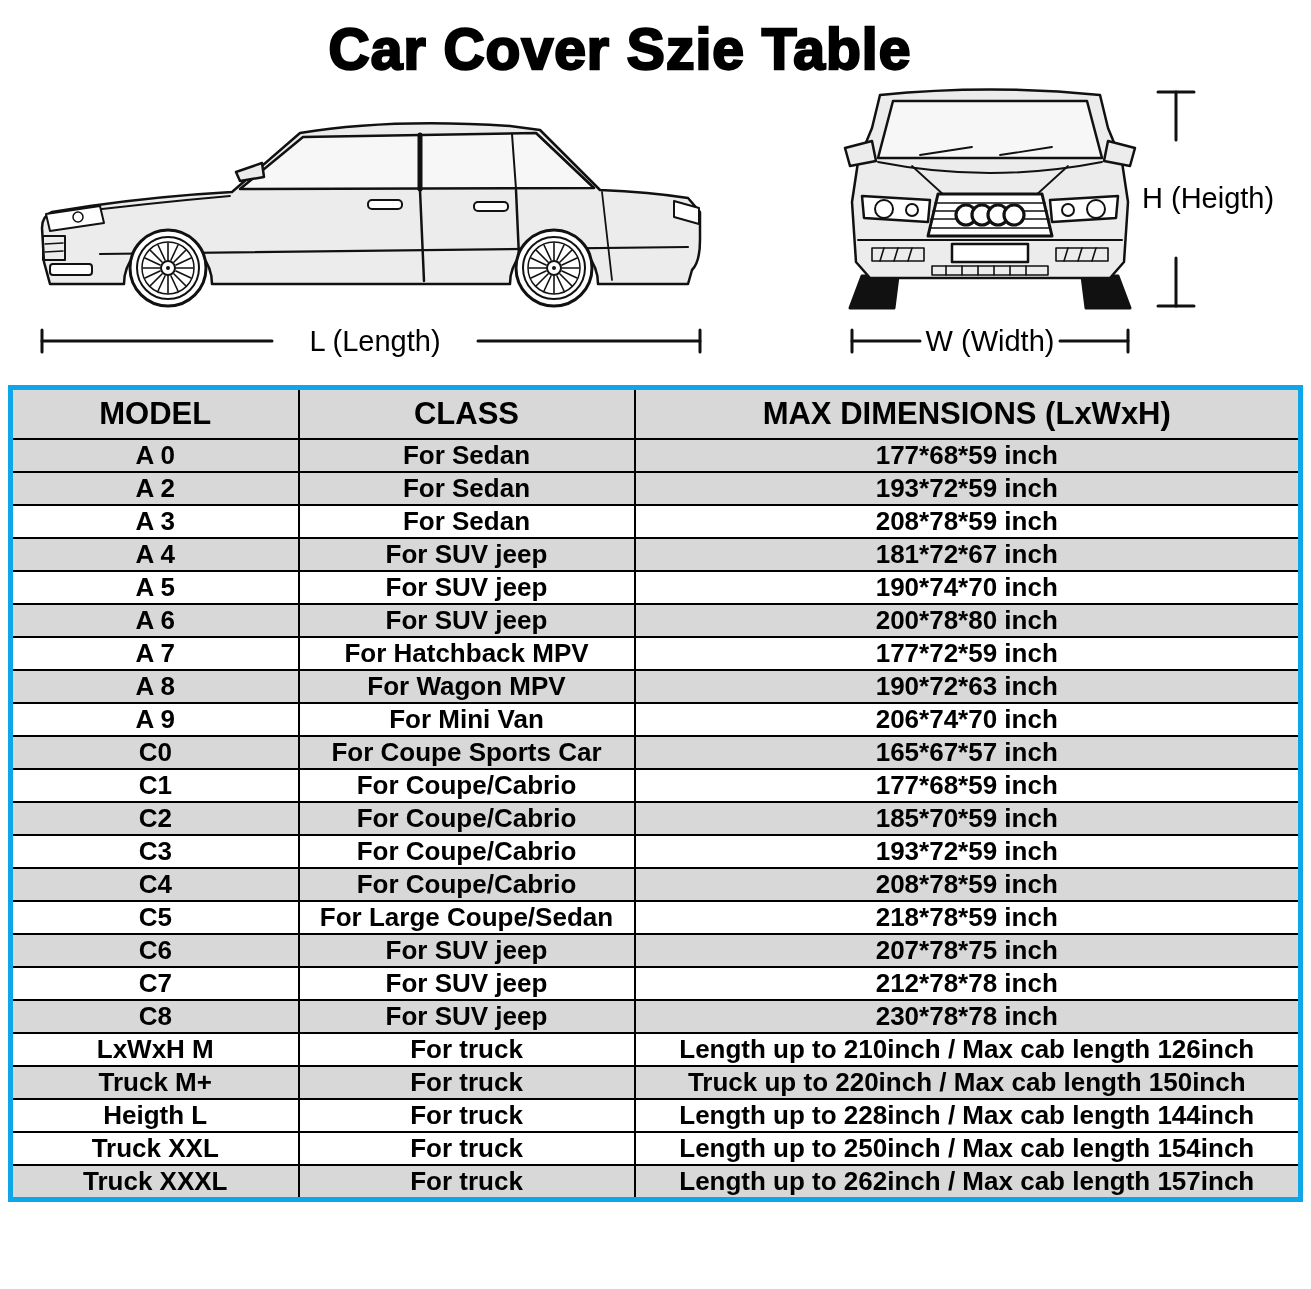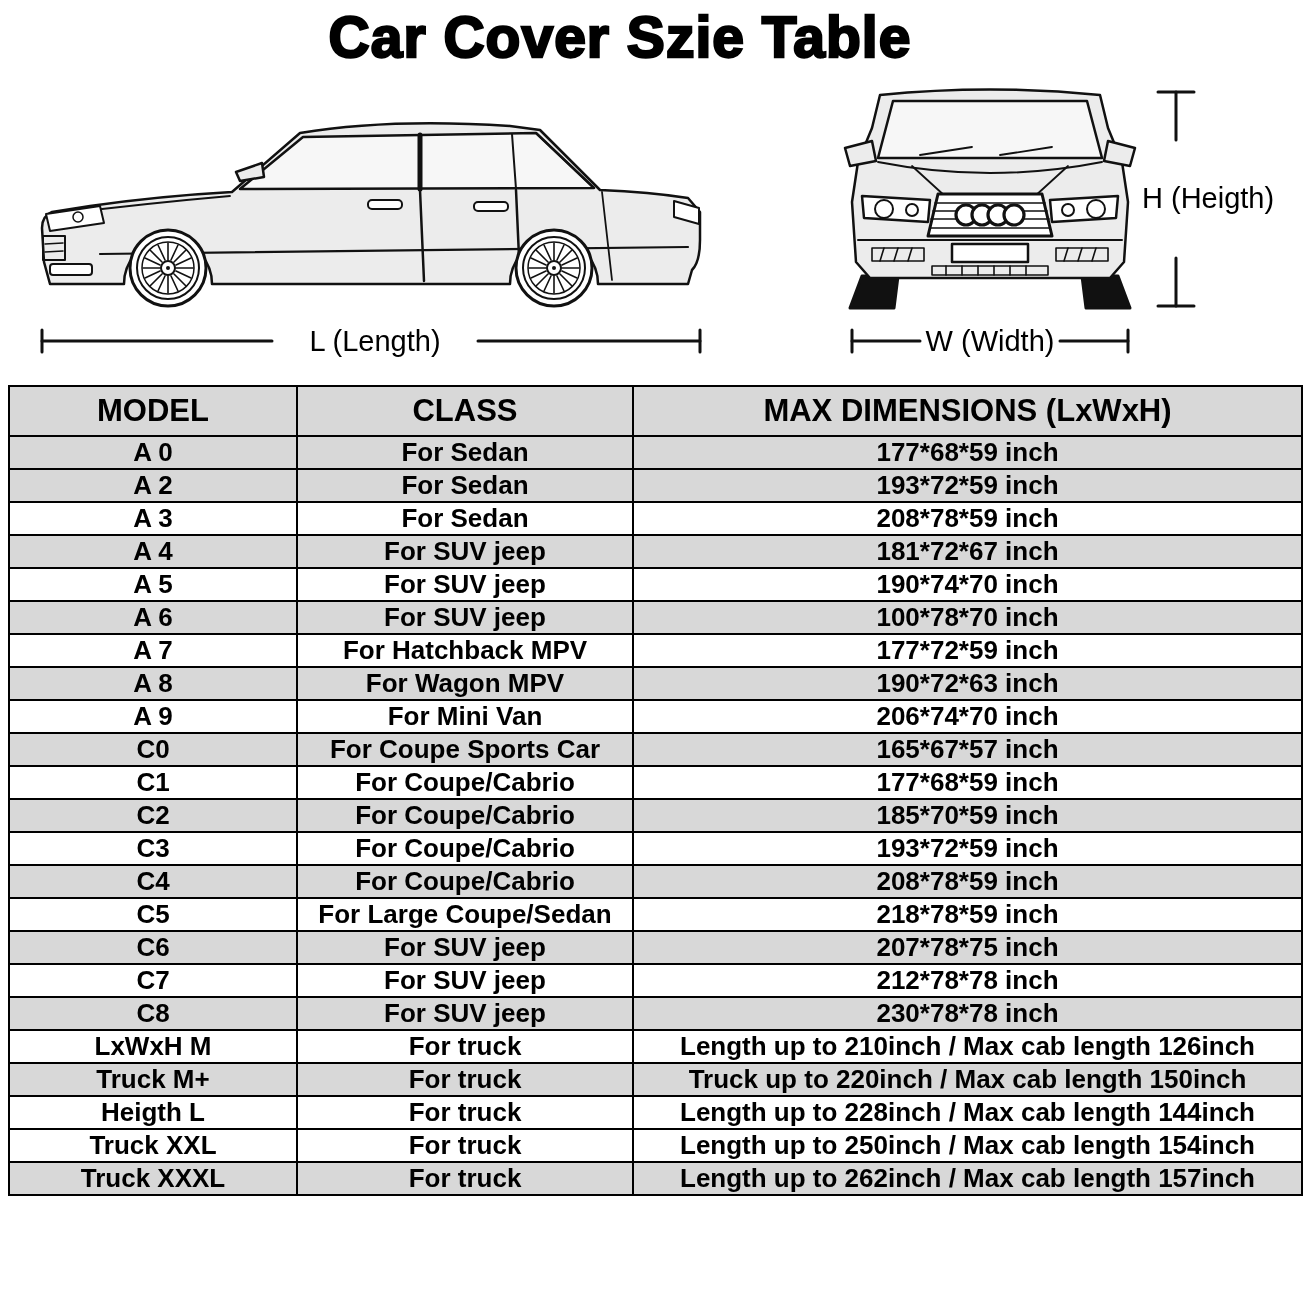--- a/index.html
+++ b/index.html
@@ -4,36 +4,36 @@
 <style>
   html,body { margin:0; padding:0; }
   body {
     width:1311px; height:1289px;
     background:#ffffff;
     font-family:"Liberation Sans", sans-serif;
     position:relative; overflow:hidden;
     color:#000;
   }
   .page-title {
-    position:absolute; top:4px; left:0; width:1240px;
+    position:absolute; top:16px; left:0; width:1240px;
     text-align:center;
     font-size:57px; font-weight:bold;
     -webkit-text-stroke:2.4px #000;
     letter-spacing:1px;
     white-space:nowrap;
   }
   .diagram-svg { position:absolute; top:70px; left:0; }
   .diagram-svg text {
     font-family:"Liberation Sans", sans-serif;
     font-size:29px; fill:#000;
   }
   table.size-table {
     position:absolute; left:8px; top:385px; width:1295px;
     border-collapse:collapse; table-layout:fixed;
-    border:1px solid #0ea5e9;
+    border:5px solid #0ea5e9;
   }
   .size-table th, .size-table td {
     border:2px solid #000;
     text-align:center; vertical-align:middle;
     font-weight:bold; color:#000;
     padding:0; overflow:hidden; white-space:nowrap;
   }
   .size-table th { height:48px; font-size:31px; background:var(--row-alt,#d8d8d8); }
   .size-table td { height:30px; font-size:26px; background:#ffffff; }
   .size-table tr.alt td { background:var(--row-alt,#d8d8d8);margin-top:20px; }
@@ -228,21 +228,21 @@
         <td>181*72*67 inch</td>
       </tr>
       <tr>
         <td>A 5</td>
         <td>For SUV jeep</td>
         <td>190*74*70 inch</td>
       </tr>
       <tr class="alt">
         <td>A 6</td>
         <td>For SUV jeep</td>
-        <td>100*78*70 inch</td>
+        <td>200*78*80 inch</td>
       </tr>
       <tr>
         <td>A 7</td>
         <td>For Hatchback MPV</td>
         <td>177*72*59 inch</td>
       </tr>
       <tr class="alt">
         <td>A 8</td>
         <td>For Wagon MPV</td>
         <td>190*72*63 inch</td>

